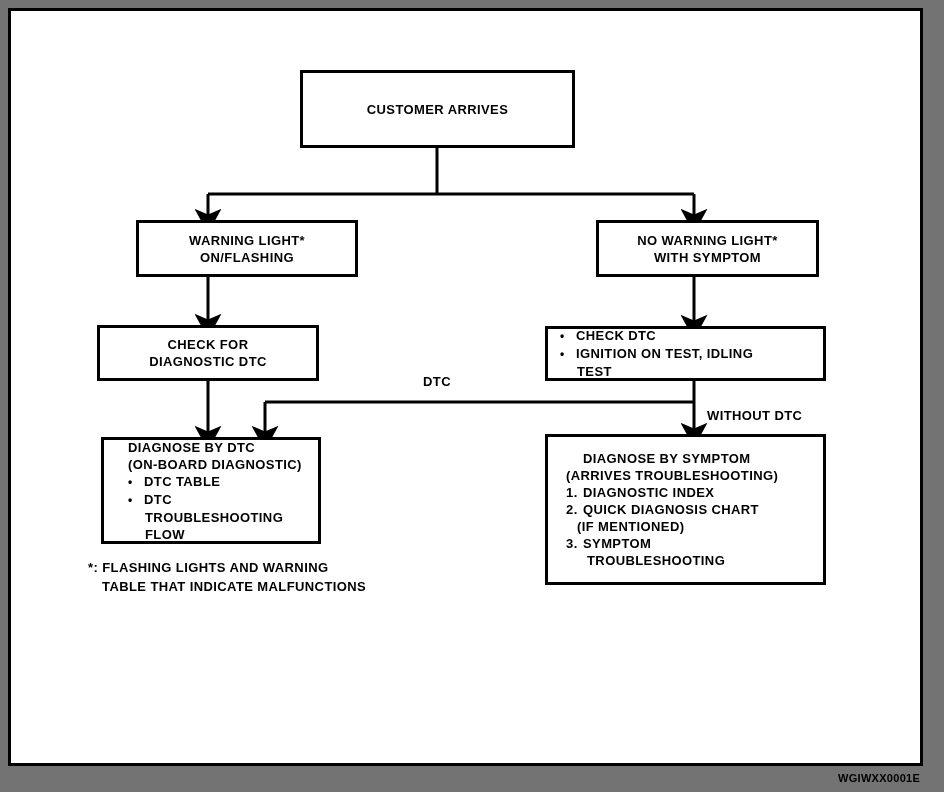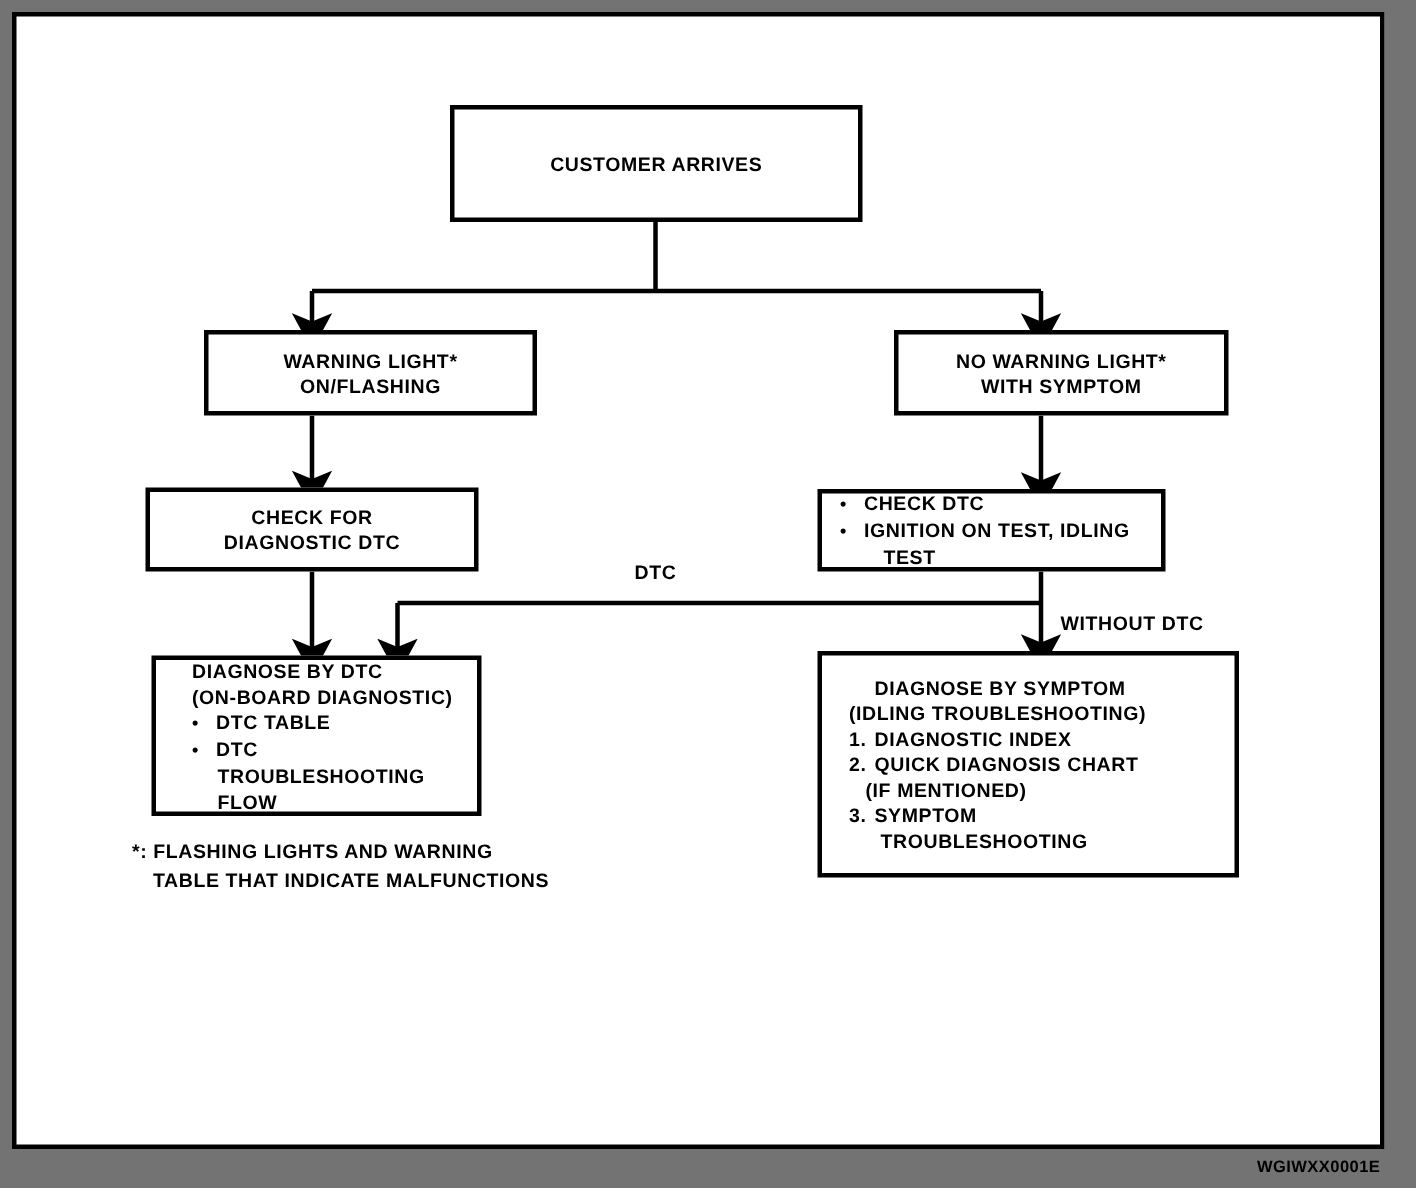--- a/index.html
+++ b/index.html
@@ -115,21 +115,21 @@
     width: 17px;
     flex: 0 0 17px;
   }
 
   .indent-line {
     font-size: 13px;
     font-weight: bold;
     letter-spacing: 0.4px;
     line-height: 17px;
     white-space: nowrap;
-    padding-left: 41px;
+    padding-left: 29px;
   }
   .indent-line.deep {
     padding-left: 41px;
   }
 
   
   .edge-label {
     position: absolute;
     font-size: 13px;
     font-weight: bold;
@@ -213,21 +213,21 @@
   <div class="box center-text" style="left:596px; top:220px; width:223px; height:57px;">
     <div class="line">NO WARNING LIGHT*</div>
     <div class="line">WITH SYMPTOM</div>
   </div>
 
   <div class="box center-text" style="left:97px; top:325px; width:222px; height:56px;">
     <div class="line">CHECK FOR</div>
     <div class="line">DIAGNOSTIC DTC</div>
   </div>
 
-  <div class="box left-text" style="left:545px; top:326px; width:232px; height:55px;">
+  <div class="box left-text" style="left:545px; top:326px; width:281px; height:55px;">
     <div class="bullet-line">
       <span class="dot"></span>
       <span class="txt">CHECK DTC</span>
     </div>
     <div class="bullet-line">
       <span class="dot"></span>
       <span class="txt">IGNITION ON TEST, IDLING</span>
     </div>
     <div class="indent-line">TEST</div>
   </div>
@@ -242,21 +242,21 @@
     <div class="bullet-line" style="padding-left:24px;">
       <span class="dot"></span>
       <span class="txt">DTC</span>
     </div>
     <div class="indent-line deep">TROUBLESHOOTING</div>
     <div class="indent-line deep">FLOW</div>
   </div>
 
   <div class="box left-text" style="left:545px; top:434px; width:281px; height:151px;">
     <div class="line" style="padding-left:35px;">DIAGNOSE BY SYMPTOM</div>
-    <div class="line" style="padding-left:18px;">(IDLING TROUBLESHOOTING)</div>
+    <div class="line" style="padding-left:18px;">(ARRIVES TROUBLESHOOTING)</div>
     <div class="num-line" style="padding-left:18px;">
       <span class="num">1.</span>
       <span class="txt">DIAGNOSTIC INDEX</span>
     </div>
     <div class="num-line" style="padding-left:18px;">
       <span class="num">2.</span>
       <span class="txt">QUICK DIAGNOSIS CHART</span>
     </div>
     <div class="indent-line" style="padding-left:29px;">(IF MENTIONED)</div>
     <div class="num-line" style="padding-left:18px;">

